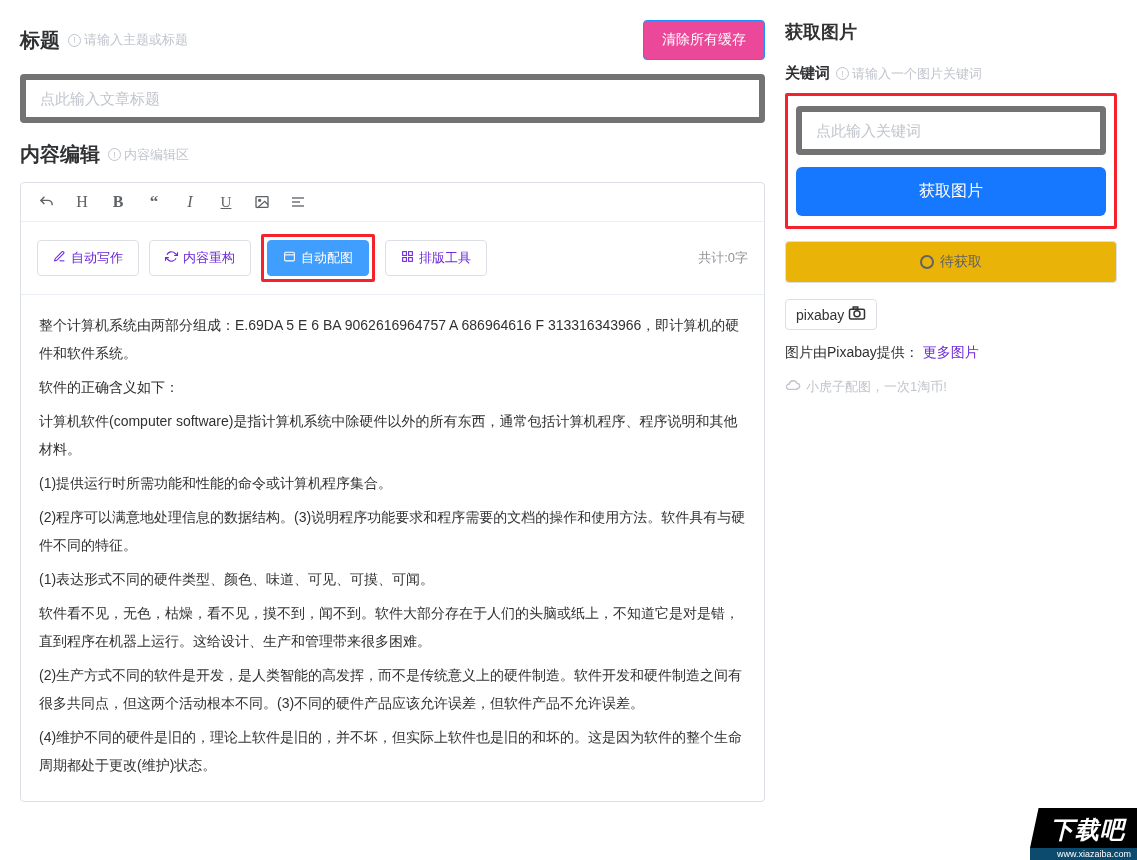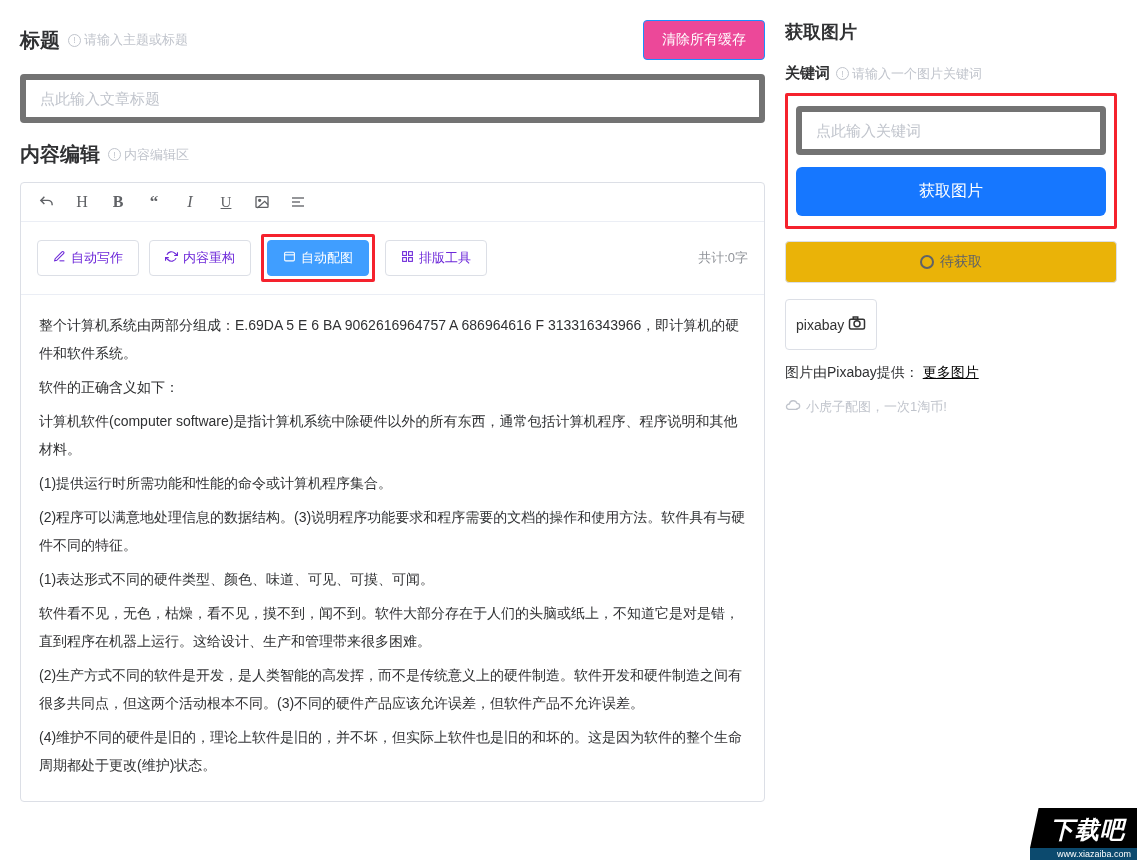--- a/index.html
+++ b/index.html
@@ -36,25 +36,25 @@
 .side-section-title { font-size: 18px; font-weight: 700; color: #303133; margin-bottom: 20px; }
 .label-row { display: flex; align-items: center; gap: 6px; margin-bottom: 10px; }
 .label-text { font-size: 15px; font-weight: 600; color: #303133; }
 
 .side-highlight { border: 3px solid #f5222d; padding: 10px 8px 10px 8px; border-radius: 2px; }
 .fetch-btn { width: 100%; background: #1677ff; color: #fff; border: none; border-radius: 6px; padding: 14px 0; font-size: 16px; margin-top: 12px; cursor: pointer; }
 
 .pending-btn { width: 100%; background: #eab308; border: 1px solid #dcdfe6; border-radius: 4px; padding: 11px 0; margin-top: 12px; display: flex; align-items: center; justify-content: center; gap: 6px; color: #606266; font-size: 14px; cursor: pointer; }
 .circle-icon { width: 14px; height: 14px; border: 2px solid #606266; border-radius: 50%; display: inline-block; }
 
-.pixabay-badge { display: inline-flex; align-items: center; gap: 4px; border: 1px solid #dcdfe6; border-radius: 4px; padding: 16px 10px; margin-top: 16px; font-size: 14px; color: #333; }
+.pixabay-badge { display: inline-flex; align-items: center; gap: 4px; border: 1px solid #dcdfe6; border-radius: 4px; padding: 6px 10px; margin-top: 16px; font-size: 14px; color: #333; }
 .cam-icon svg { width: 18px; height: 14px; }
 
 .attrib { margin-top: 14px; font-size: 14px; color: #303133; }
-.attrib a { color: #000000; text-decoration: underline; cursor: pointer; }
+.attrib a { color: #6d28d9; cursor: pointer; }
 
 .meta-note { margin-top: 16px; font-size: 13px; color: #c0c4cc; display: flex; align-items: center; gap: 5px; }
 .cloud-icon svg { width: 16px; height: 12px; }
 
 .watermark { position: absolute; right: 0; bottom: 0; }
 .watermark .box { background: #000; color: #fff; padding: 6px 12px 2px 20px; font-size: 24px; font-weight: 900; font-style: italic; letter-spacing: 1px; clip-path: polygon(8% 0, 100% 0, 100% 100%, 0 100%); }
 .watermark .url { background: #0c4a6e; color: #fff; font-size: 9px; text-align: right; padding: 1px 6px; }
 
 .pencil-icon svg, .reload-icon svg, .window-icon svg, .grid-icon svg { width: 13px; height: 13px; }
 </style>

